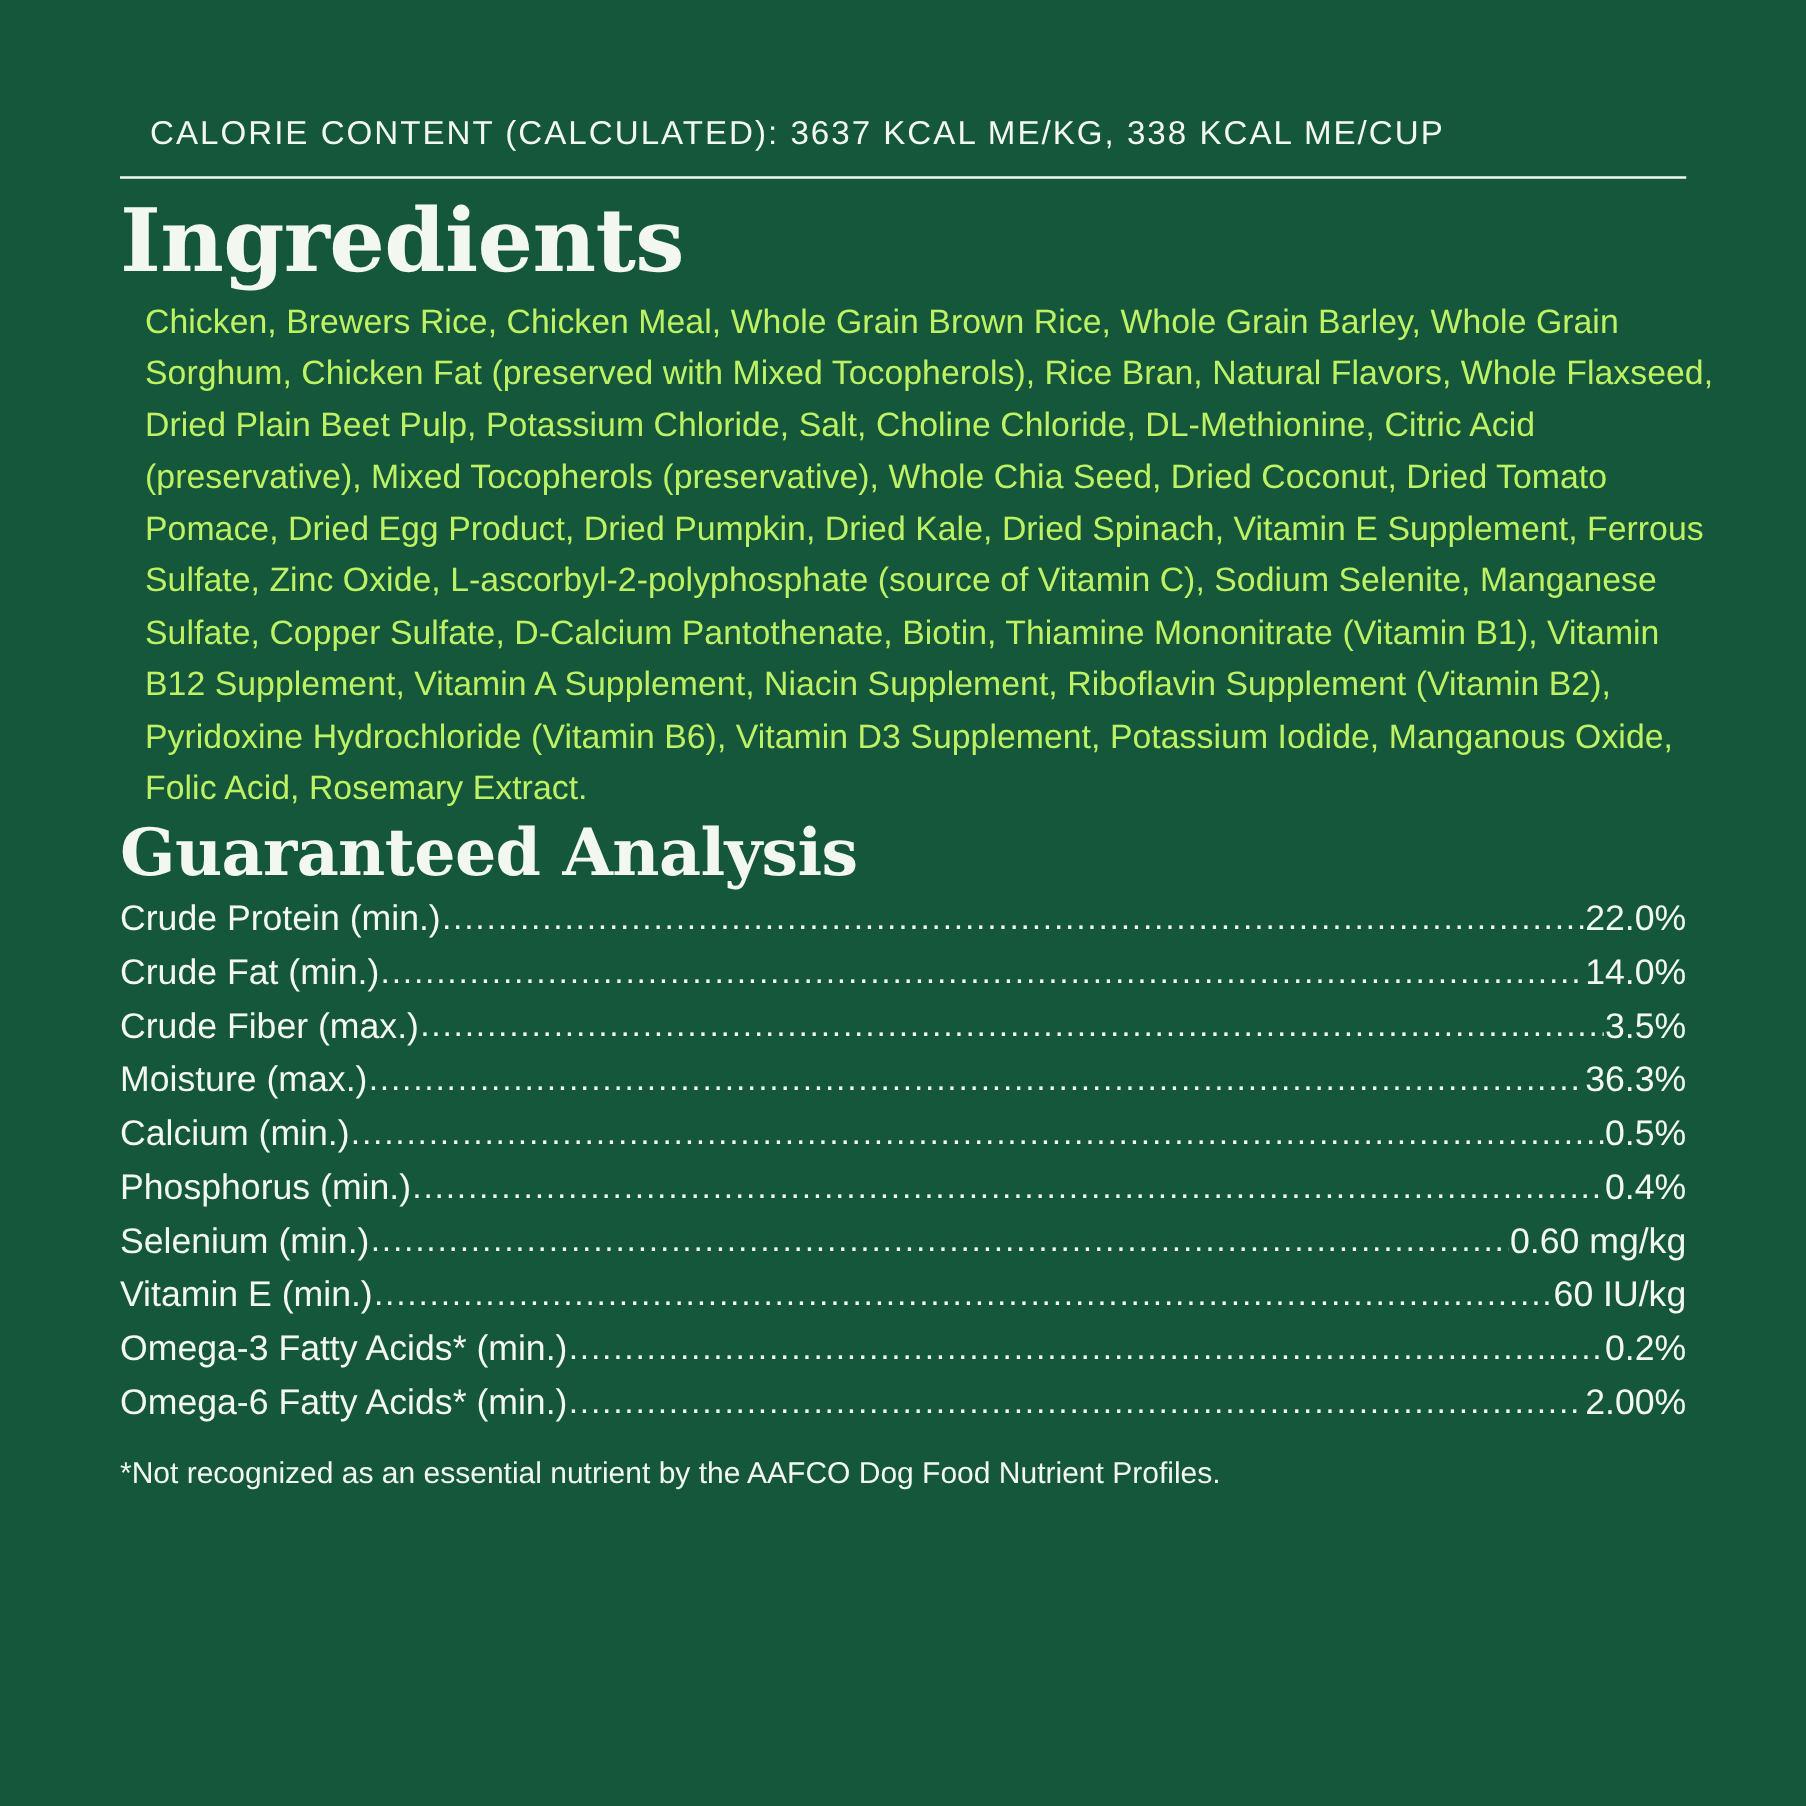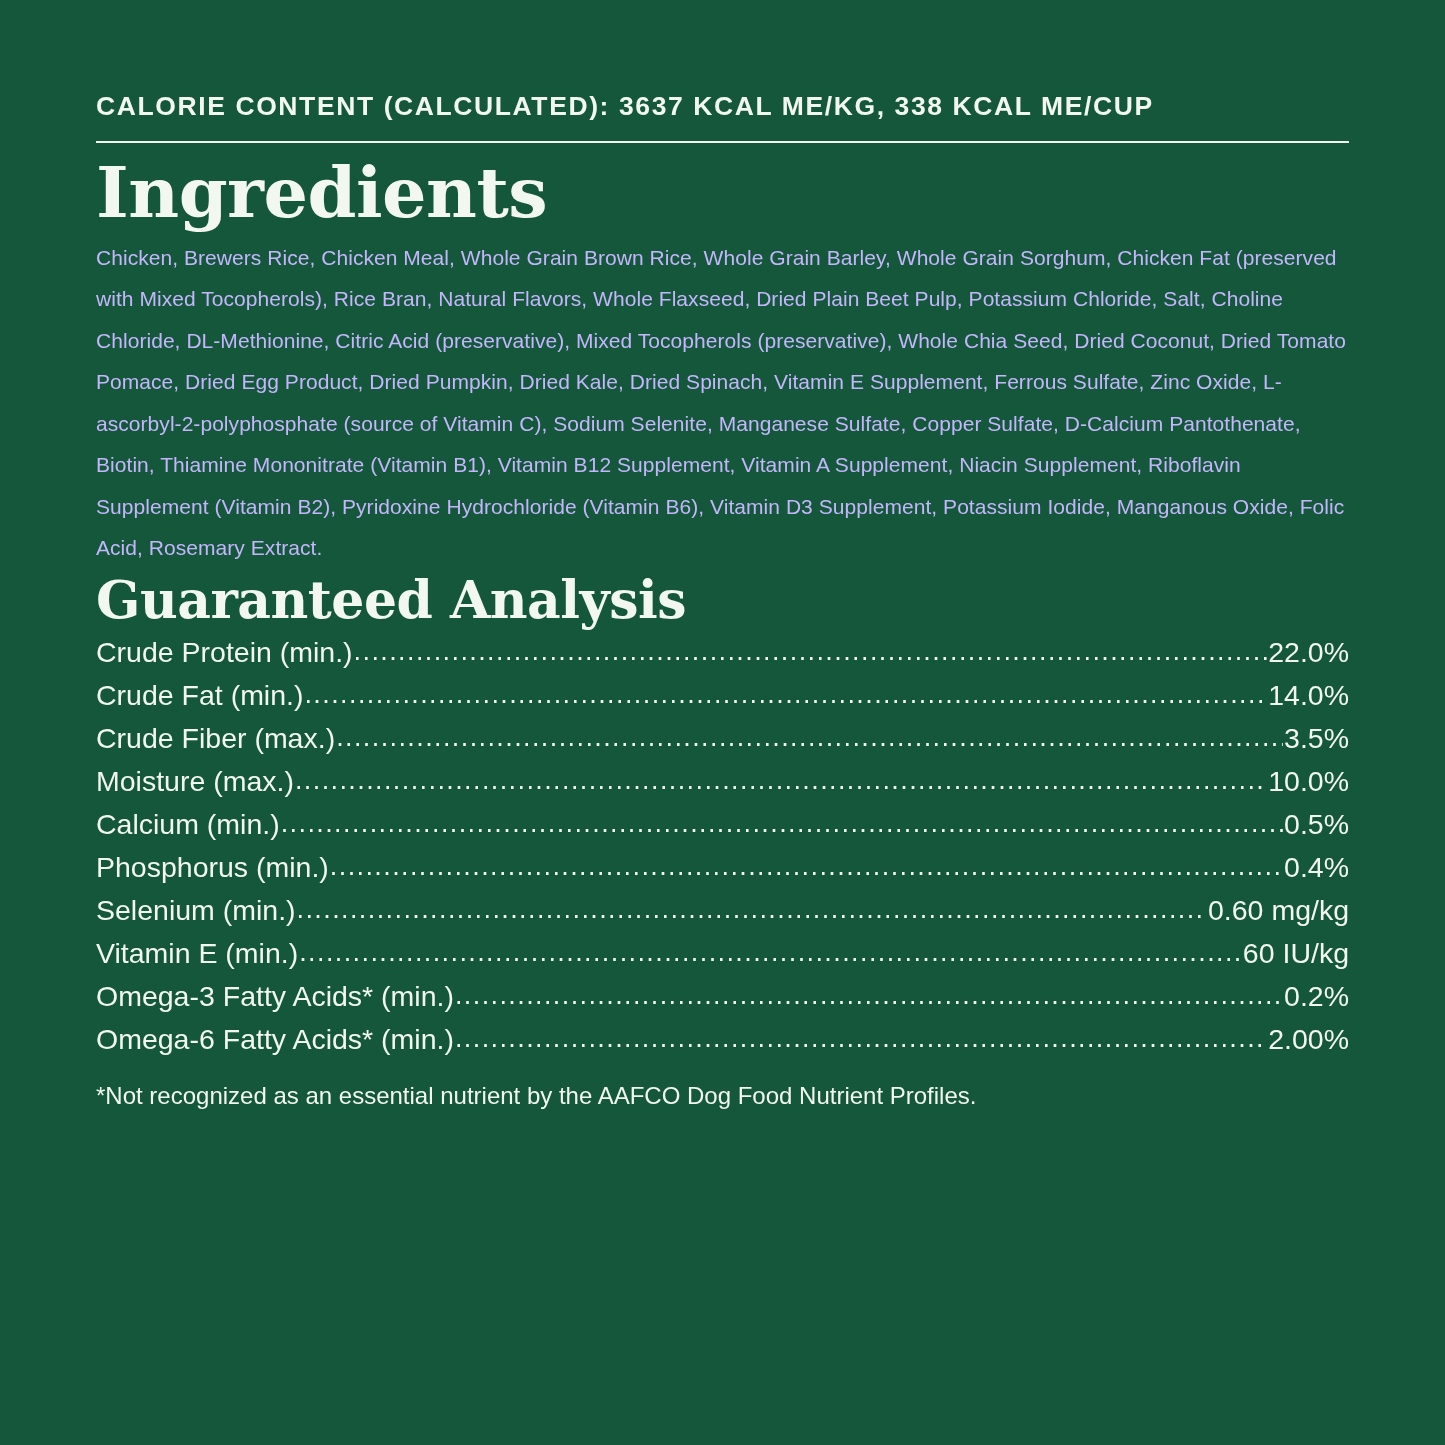--- a/index.html
+++ b/index.html
@@ -17,25 +17,26 @@
   .page {
     position: relative;
     width: 1445px;
     height: 1445px;
     box-sizing: border-box;
     padding: 92px 96px 0 96px;
   }
   .calorie-line {
     font-size: 26.5px;
     letter-spacing: 1.6px;
-    font-weight: 700;
+    font-weight: 400;
     color: #f2f7ef;
     white-space: nowrap;
     padding-bottom: 20px;
     line-height: 1.1;
+    margin-left: 24px;
   }
   .rule {
     height: 2px;
     background: #f2f7ef;
     width: 1253px;
     margin-bottom: 6px;
   }
   h1.section-title {
     font-family: "DejaVu Serif", serif;
     font-weight: 700;
@@ -43,25 +44,26 @@
     margin: 0;
     letter-spacing: -0.5px;
   }
   .ingredients-title {
     font-size: 70px;
     line-height: 1.25;
     margin-top: 12px;
     margin-bottom: 10px;
   }
   .ingredients-body {
-    font-size: 21px;
+    font-size: 27px;
     line-height: 41.5px;
-    color: #c4b5fd;
+    color: #bef264;
     width: 1258px;
     letter-spacing: 0.05px;
+    margin-left: 20px;
   }
   .ga-title {
     font-size: 52px;
     line-height: 1.2;
     margin-top: 46px;
     margin-bottom: 12px;
   }
   .ga-list {
     width: 1253px;
   }
@@ -123,21 +125,21 @@
       <span class="ga-value">14.0%</span>
     </div>
     <div class="ga-row">
       <span class="ga-label">Crude Fiber (max.)</span>
       <span class="ga-dots">......................................................................................................................................................................................................................</span>
       <span class="ga-value">3.5%</span>
     </div>
     <div class="ga-row">
       <span class="ga-label">Moisture (max.)</span>
       <span class="ga-dots">......................................................................................................................................................................................................................</span>
-      <span class="ga-value">10.0%</span>
+      <span class="ga-value">36.3%</span>
     </div>
     <div class="ga-row">
       <span class="ga-label">Calcium (min.)</span>
       <span class="ga-dots">......................................................................................................................................................................................................................</span>
       <span class="ga-value">0.5%</span>
     </div>
     <div class="ga-row">
       <span class="ga-label">Phosphorus (min.)</span>
       <span class="ga-dots">......................................................................................................................................................................................................................</span>
       <span class="ga-value">0.4%</span>

